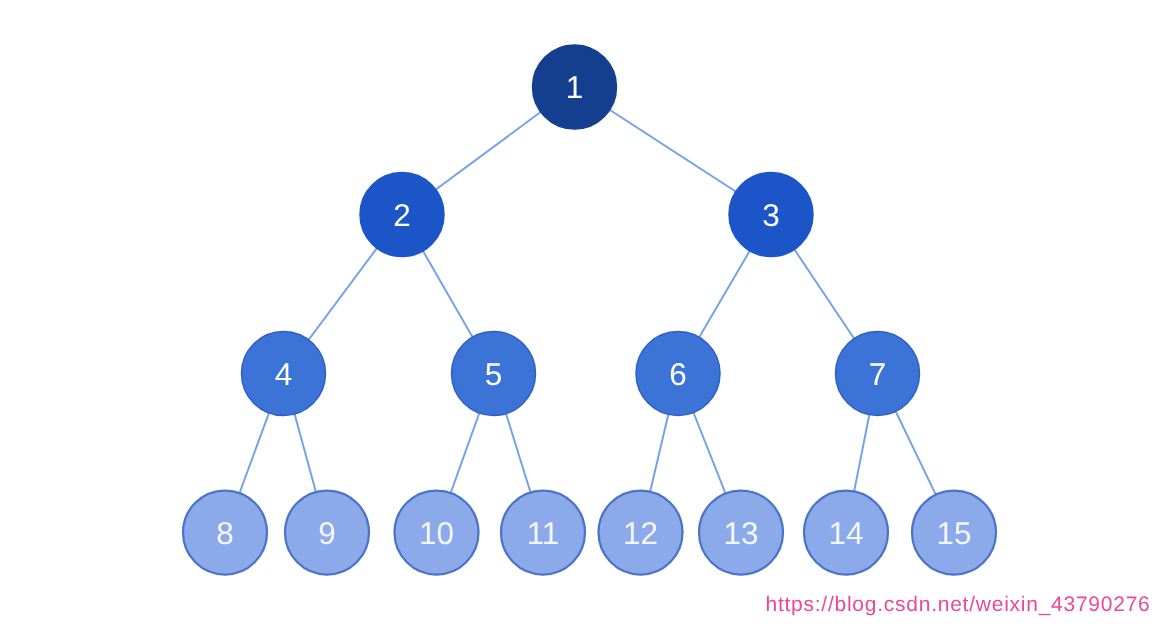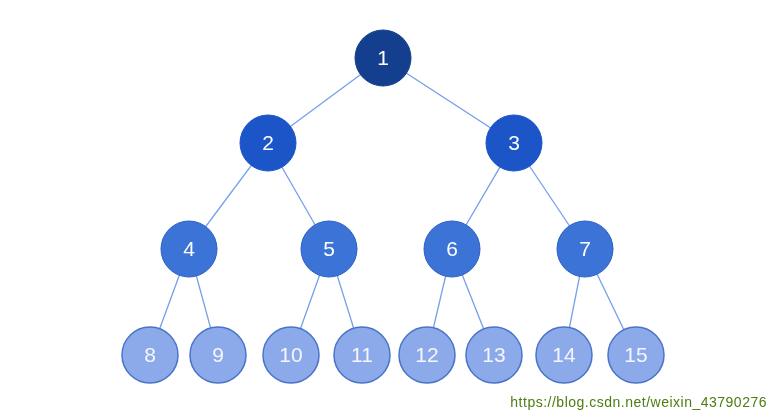--- a/index.html
+++ b/index.html
@@ -109,14 +109,14 @@
       </g>
       <g>
         <circle cx="564" cy="355" r="28" fill="#8caae9" stroke="#4a74c9" stroke-width="1.5"></circle>
         <text x="564" y="355" dy="0.35em" text-anchor="middle" fill="#f4f6fc" class="node-label">14</text>
       </g>
       <g>
         <circle cx="636" cy="355" r="28" fill="#8caae9" stroke="#4a74c9" stroke-width="1.5"></circle>
         <text x="636" y="355" dy="0.35em" text-anchor="middle" fill="#f4f6fc" class="node-label">15</text>
       </g>
     </svg>
-  <div class="watermark" style="color: #4d7c0f;">https://blog.csdn.net/weixin_43790276</div>
+  <div class="watermark" style="color: #ec4899;">https://blog.csdn.net/weixin_43790276</div>
 </div>
 
 </body></html>

